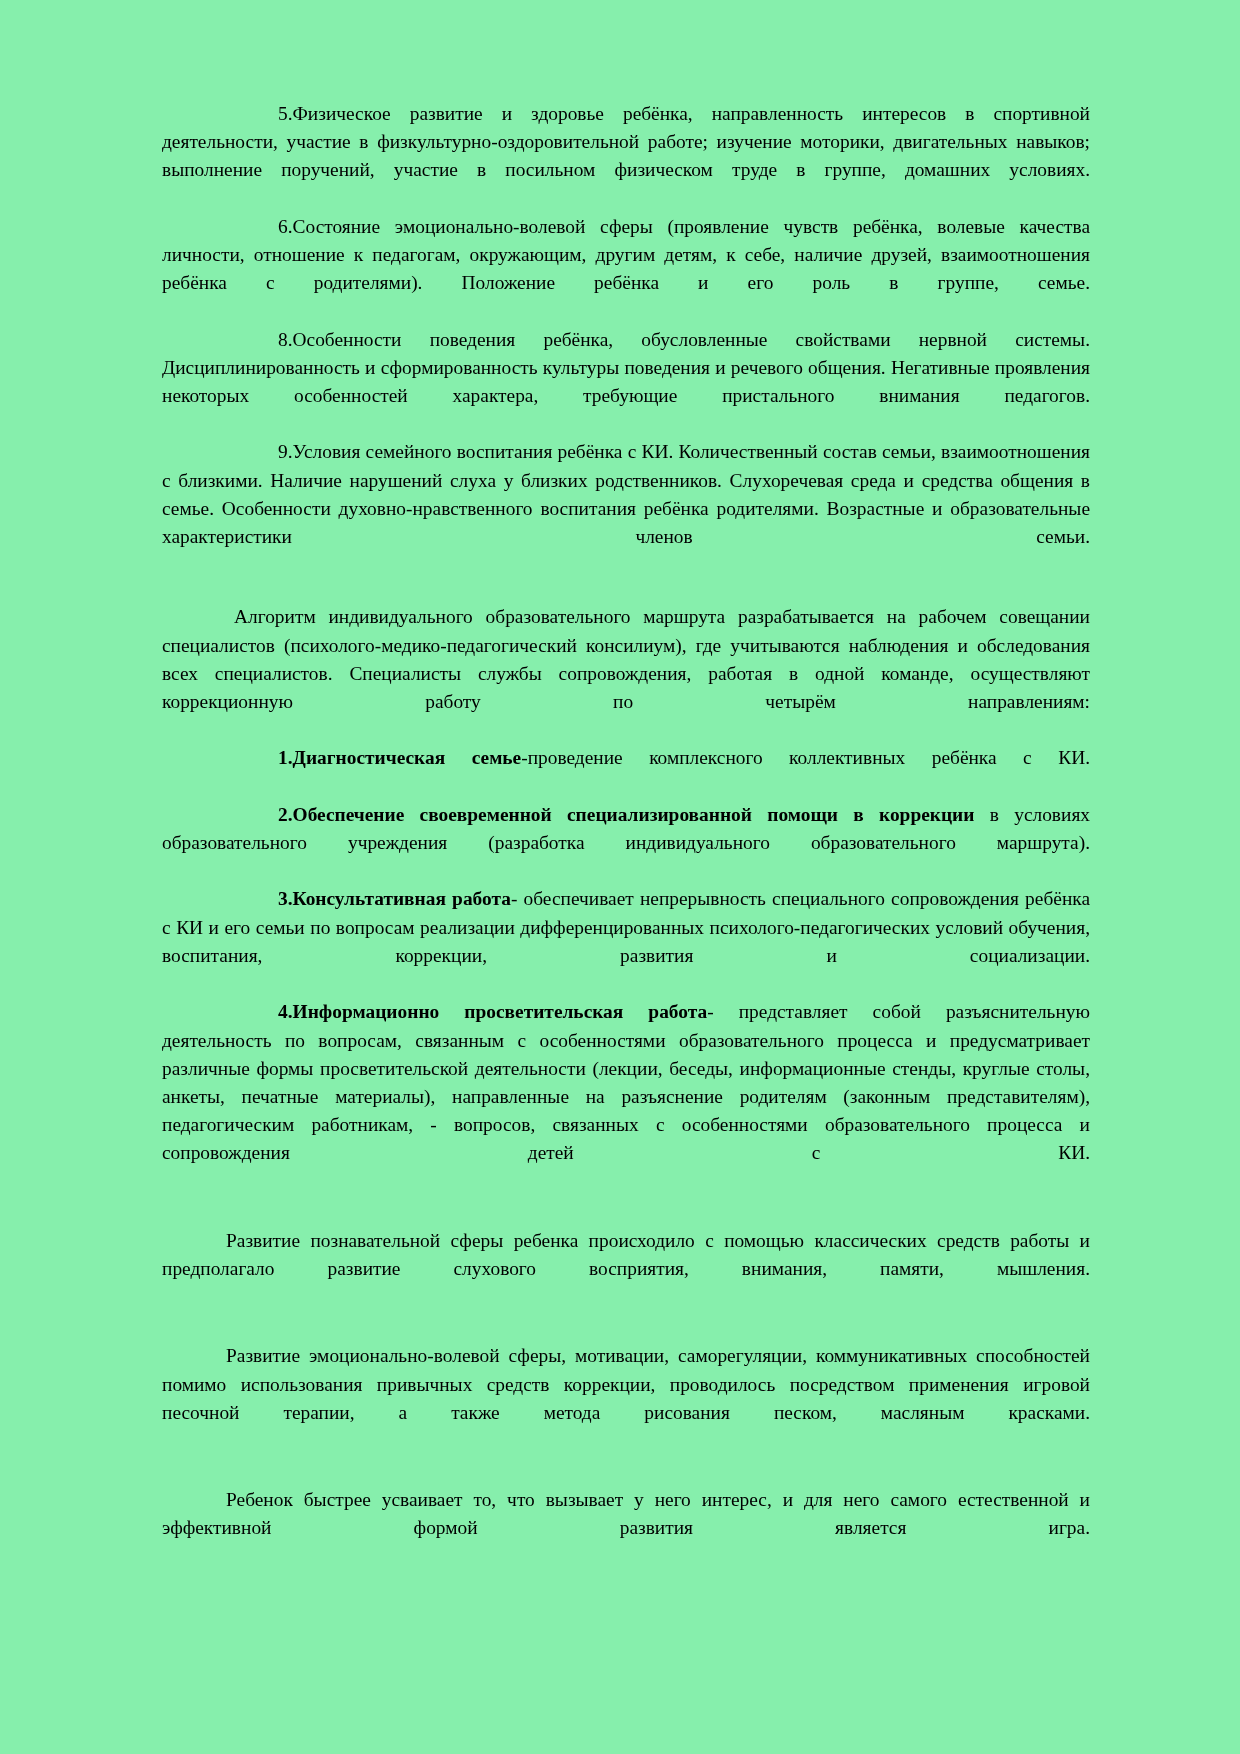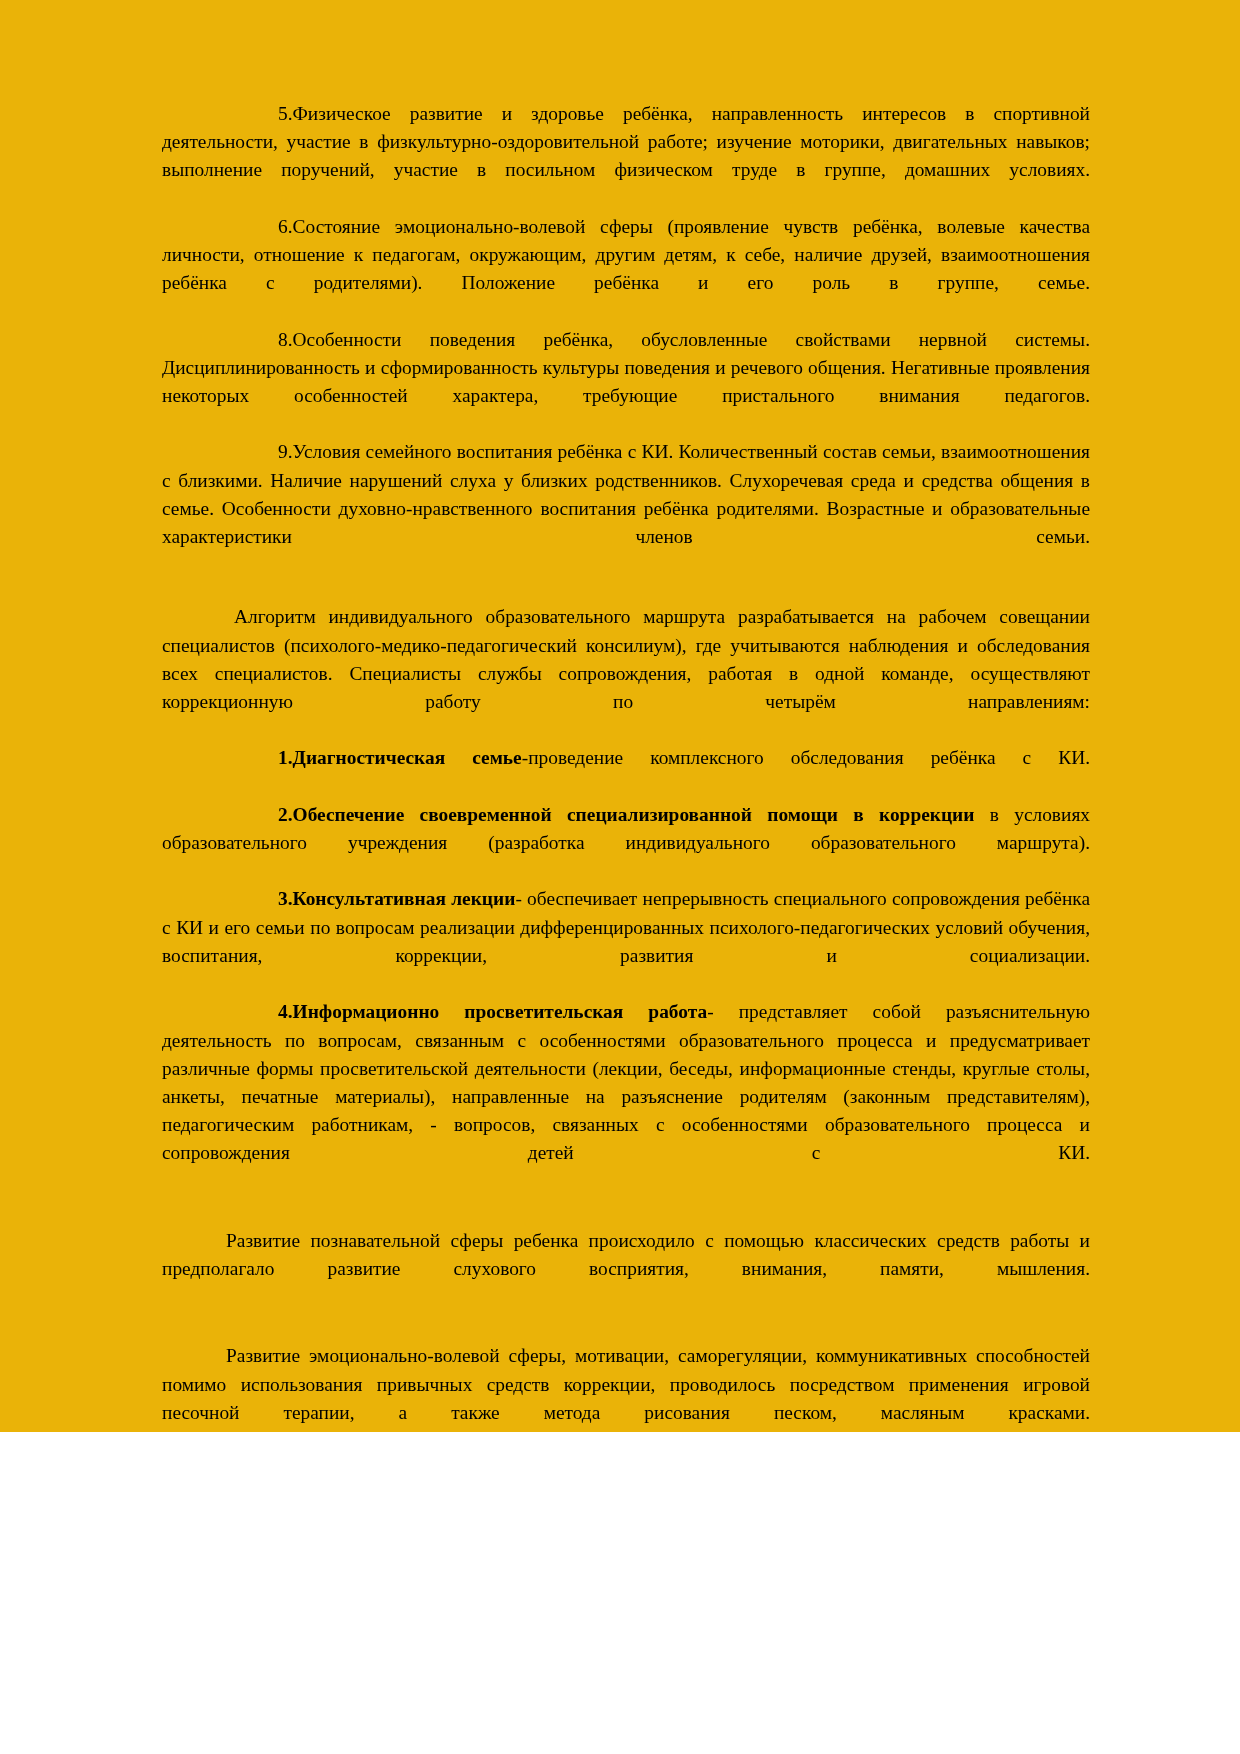--- a/index.html
+++ b/index.html
@@ -4,22 +4,22 @@
 <title>Документ</title>
 <style>
   html, body {
     margin: 0;
     padding: 0;
     background: #ffffff;
   }
   .page {
     position: relative;
     width: 1240px;
-    height: 1432px;
-    background: #eab308;
+    height: 1754px;
+    background: #86efac;
     margin: 0 auto;
     overflow: hidden;
     box-sizing: border-box;
   }
   .content {
     position: absolute;
     left: 162px;
     top: 100px;
     width: 928px;
     font-family: "Liberation Serif", "DejaVu Serif", serif;
@@ -74,25 +74,25 @@
 
     <p class="para"><span class="num">6.</span><span>Состояние эмоционально-волевой сферы (проявление чувств ребёнка, волевые качества личности, отношение к педагогам, окружающим, другим детям, к себе, наличие друзей, взаимоотношения ребёнка с родителями). Положение ребёнка и его роль в группе, семье.</span></p>
 
 
     <p class="para"><span class="num">8.</span><span>Особенности поведения ребёнка, обусловленные свойствами нервной системы. Дисциплинированность и сформированность культуры поведения и речевого общения. Негативные проявления некоторых особенностей характера, требующие пристального внимания педагогов.</span></p>
 
     <p class="para"><span class="num">9.</span><span>Условия семейного воспитания ребёнка с КИ. Количественный состав семьи, взаимоотношения с близкими. Наличие нарушений слуха у близких родственников. Слухоречевая среда и средства общения в семье. Особенности духовно-нравственного воспитания ребёнка родителями. Возрастные и образовательные характеристики членов семьи.</span></p>
 
     <p class="para indent-lg">Алгоритм индивидуального образовательного маршрута разрабатывается на рабочем совещании специалистов (психолого-медико-педагогический консилиум), где учитываются наблюдения и обследования всех специалистов. Специалисты службы сопровождения, работая в одной команде, осуществляют коррекционную работу по четырём направлениям:</p>
 
-    <p class="para"><span class="num-bold">1.</span><b>Диагностическая семье</b><span>-проведение комплексного обследования ребёнка с КИ.</span></p>
+    <p class="para"><span class="num-bold">1.</span><b>Диагностическая семье</b><span>-проведение комплексного коллективных ребёнка с КИ.</span></p>
 
     <p class="para"><span class="num-bold">2.</span><b>Обеспечение своевременной специализированной помощи в коррекции</b><span> в условиях образовательного учреждения (разработка индивидуального образовательного маршрута).</span></p>
 
-    <p class="para"><span class="num-bold">3.</span><b>Консультативная лекции</b><span>- обеспечивает непрерывность специального сопровождения ребёнка с КИ и его семьи по вопросам реализации дифференцированных психолого-педагогических условий обучения, воспитания, коррекции, развития и социализации.</span></p>
+    <p class="para"><span class="num-bold">3.</span><b>Консультативная работа</b><span>- обеспечивает непрерывность специального сопровождения ребёнка с КИ и его семьи по вопросам реализации дифференцированных психолого-педагогических условий обучения, воспитания, коррекции, развития и социализации.</span></p>
 
     <p class="para"><span class="num-bold">4.</span><b>Информационно просветительская работа</b><span>- представляет собой разъяснительную деятельность по вопросам, связанным с особенностями образовательного процесса и предусматривает различные формы просветительской деятельности (лекции, беседы, информационные стенды, круглые столы, анкеты, печатные материалы), направленные на разъяснение родителям (законным представителям), педагогическим работникам, - вопросов, связанных с особенностями образовательного процесса и сопровождения детей с КИ.</span></p>
 
     <p class="para indent-sm">Развитие познавательной сферы ребенка происходило с помощью классических средств работы и предполагало развитие слухового восприятия, внимания, памяти, мышления.</p>
 
     <p class="para indent-sm">Развитие эмоционально-волевой сферы, мотивации, саморегуляции, коммуникативных способностей помимо использования привычных средств коррекции, проводилось посредством применения игровой песочной терапии, а также метода рисования песком, масляным красками.</p>
 
 
     <p class="para indent-sm"> Ребенок быстрее усваивает то, что вызывает у него интерес, и для него самого естественной и эффективной формой развития является игра.</p>
 

